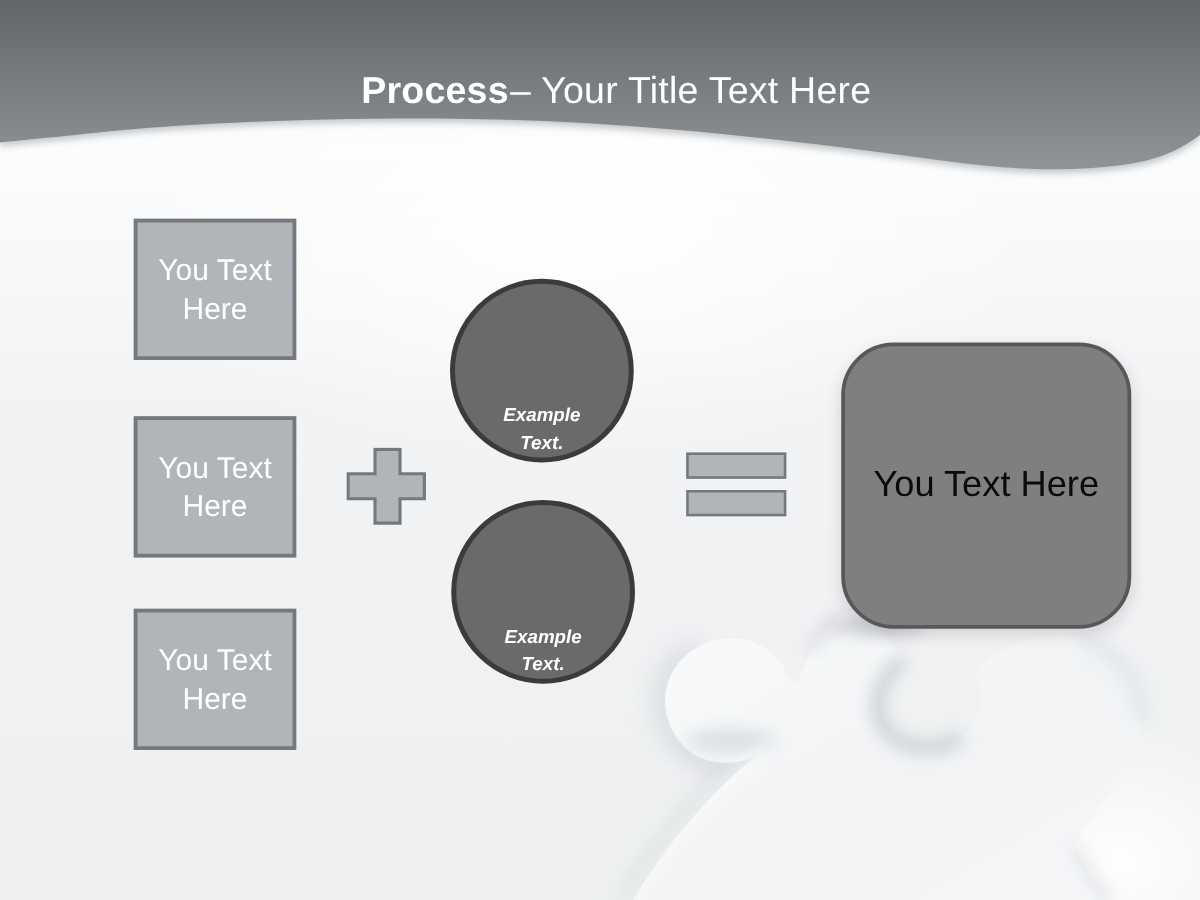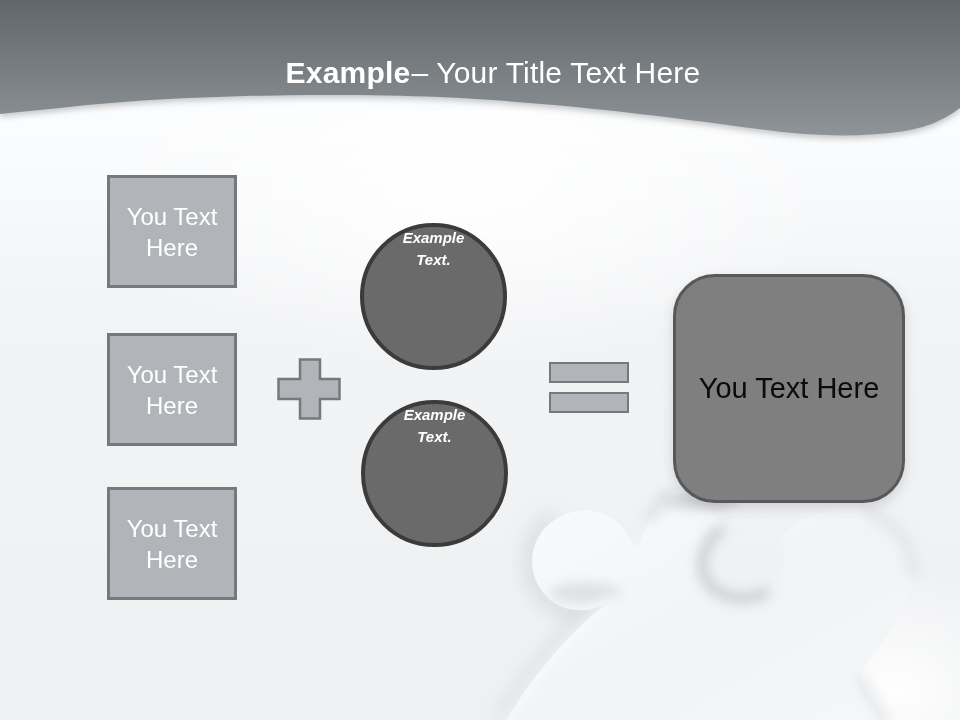--- a/index.html
+++ b/index.html
@@ -39,21 +39,21 @@
   .equals-wrap{position:absolute;left:549px;top:362px;z-index:2;}
   .eq-bar{
     width:80px;height:21px;box-sizing:border-box;
     background:var(--box-fill,#b1b5b9);border:2.5px solid var(--box-border,#75797d);
   }
   .eq-bar + .eq-bar{margin-top:9px;}
   
   .circle{
     position:absolute;width:147px;height:147px;border-radius:50%;box-sizing:border-box;
     background:var(--circle-fill,#6a6a6a);border:4px solid var(--circle-border,#3b3b3b);
-    display:flex;align-items:flex-start;justify-content:center;text-align:center;
+    display:flex;align-items:flex-end;justify-content:center;text-align:center;
     color:#ffffff;font-size:15px;font-weight:bold;font-style:italic;line-height:22px;
     z-index:2;padding:0 28px;
   }
   .circle1{left:360px;top:223px;}
   .circle2{left:361px;top:400px;}
   
   .result-box{
     position:absolute;left:673px;top:274px;width:232px;height:229px;box-sizing:border-box;
     background:var(--result-fill,#7f7f7f);border:3px solid var(--result-border,#57585a);
     border-radius:42px;display:flex;align-items:center;justify-content:center;
@@ -125,21 +125,21 @@
     </defs>
     <path d="M0,0 H960 V108
              C945,119 928,128 898,132
              C858,137 818,137 758,129
              C640,113 545,102 440,97
              C320,92 160,96 60,108
              C40,110 18,112 0,114 Z" fill="url(#hdr)" style="filter:drop-shadow(0 3px 3px rgba(90,95,100,.35));"></path>
   </svg>
 
   <div class="slide-title">
-    <span class="title-bold">Example</span><span class="title-rest">– Your Title Text Here</span>
+    <span class="title-bold">Process</span><span class="title-rest">– Your Title Text Here</span>
   </div>
 
   <div class="tbox tbox1">
     <span>You Text Here</span>
   </div>
   <div class="tbox tbox2">
     <span>You Text Here</span>
   </div>
   <div class="tbox tbox3">
     <span>You Text Here</span>

